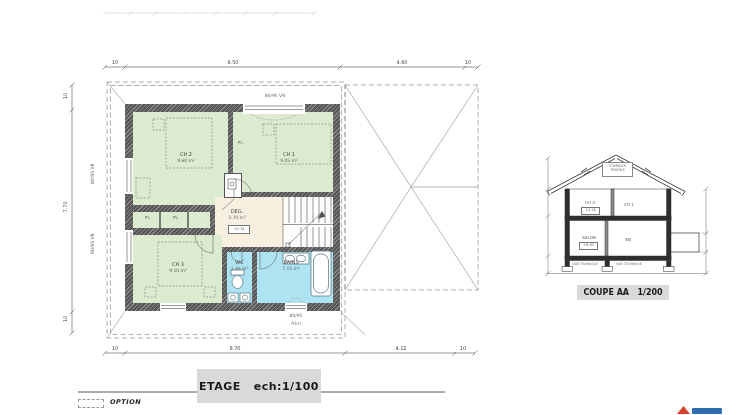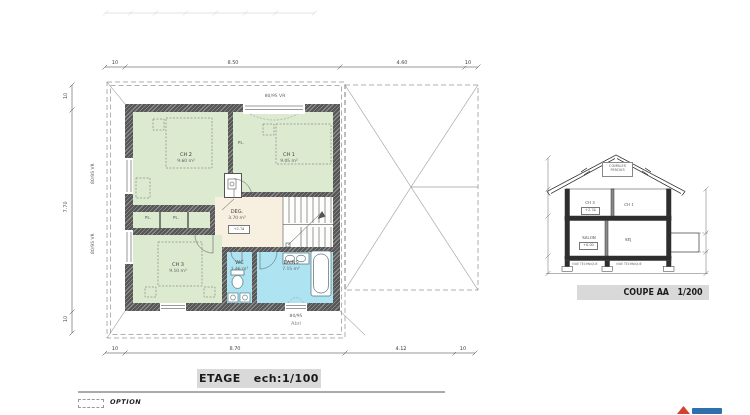--- a/index.html
+++ b/index.html
@@ -293,36 +293,36 @@
   <div class="lbl t5" style="left:389px;top:60px;width:24px;">4.60</div>
   <div class="lbl t5" style="left:460px;top:60px;width:14px;">10</div>
   <div class="lbl t5" style="left:107px;top:346px;width:14px;">10</div>
   <div class="lbl t5" style="left:221px;top:346px;width:26px;">8.70</div>
   <div class="lbl t5" style="left:388px;top:346px;width:24px;">4.12</div>
   <div class="lbl t5" style="left:455px;top:346px;width:14px;">10</div>
   <div class="lbl t5 rot" style="left:58px;top:93px;width:14px;">10</div>
   <div class="lbl t5 rot" style="left:54px;top:204px;width:22px;">7.70</div>
   <div class="lbl t5 rot" style="left:58px;top:316px;width:14px;">10</div>
 
-  <div class="titlebox plan-title" style="left:197px;top:369px;width:124px;height:19px;">ETAGE   ech:1/100</div>
+  <div class="titlebox plan-title" style="left:197px;top:369px;width:124px;height:34px;">ETAGE   ech:1/100</div>
 
   <div class="attic" style="left:602px;top:162px;width:29px;height:12px;">
     <span style="display:block;">COMBLES</span>
     <span style="display:block;">PERDUS</span>
   </div>
   <div class="lbl t4" style="left:580px;top:201px;width:20px;">CH 3</div>
   <div class="levelbox" style="left:581px;top:207px;width:17px;height:6px;line-height:5px;">+2.74</div>
   <div class="lbl t4" style="left:620px;top:203px;width:18px;">CH 1</div>
   <div class="lbl t4" style="left:578px;top:236px;width:22px;">SALON</div>
   <div class="levelbox" style="left:579px;top:242px;width:17px;height:6px;line-height:5px;">+0.00</div>
   <div class="lbl t4" style="left:620px;top:238px;width:16px;">SEJ</div>
   <div class="lbl t3" style="left:572px;top:262px;width:30px;">VIDE TECHNIQUE</div>
   <div class="lbl t3" style="left:616px;top:262px;width:30px;">VIDE TECHNIQUE</div>
 
-  <div class="titlebox coupe-title" style="left:577px;top:285px;width:92px;height:15px;padding-left:40px;">COUPE AA   1/200</div>
+  <div class="titlebox coupe-title" style="left:577px;top:285px;width:92px;height:15px;">COUPE AA   1/200</div>
 
   <div class="optswatch" style="left:78px;top:399px;width:24px;height:7px;"></div>
   <div class="optlbl" style="left:110px;top:398px;">OPTION</div>
 
   <div class="logo-red" style="left:677px;top:406px;width:13px;height:8px;"></div>
   <div class="logo-blue" style="left:692px;top:408px;width:30px;height:6px;"></div>
 
 </div>
 
 </body></html>

